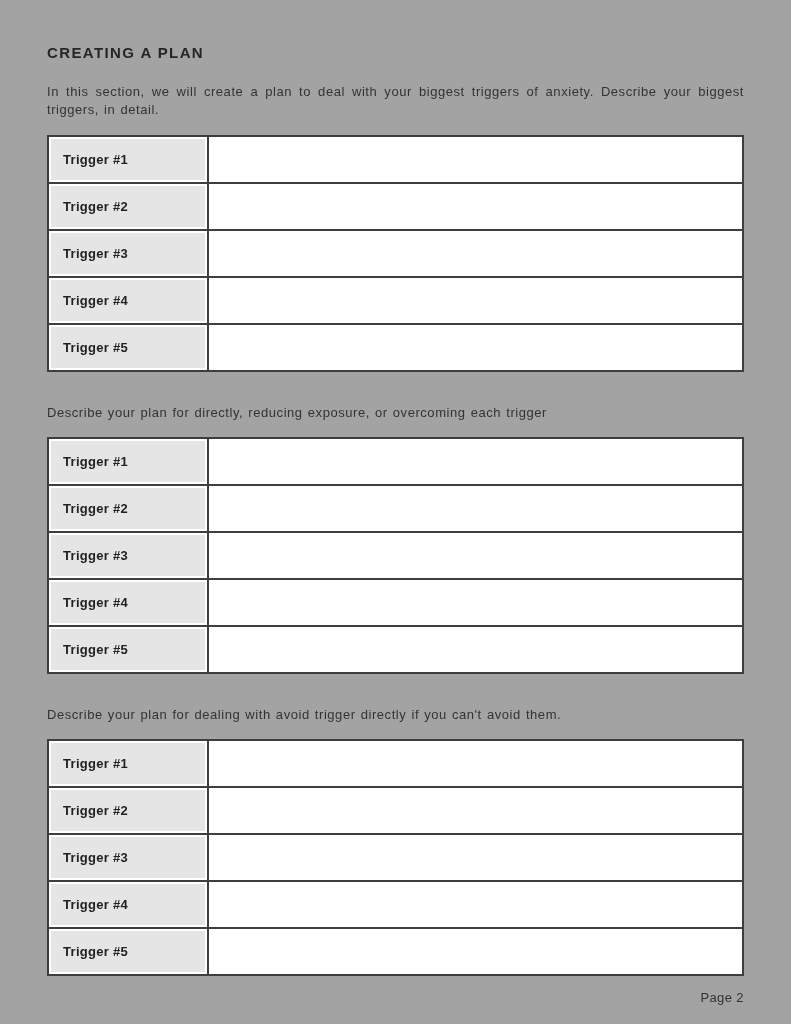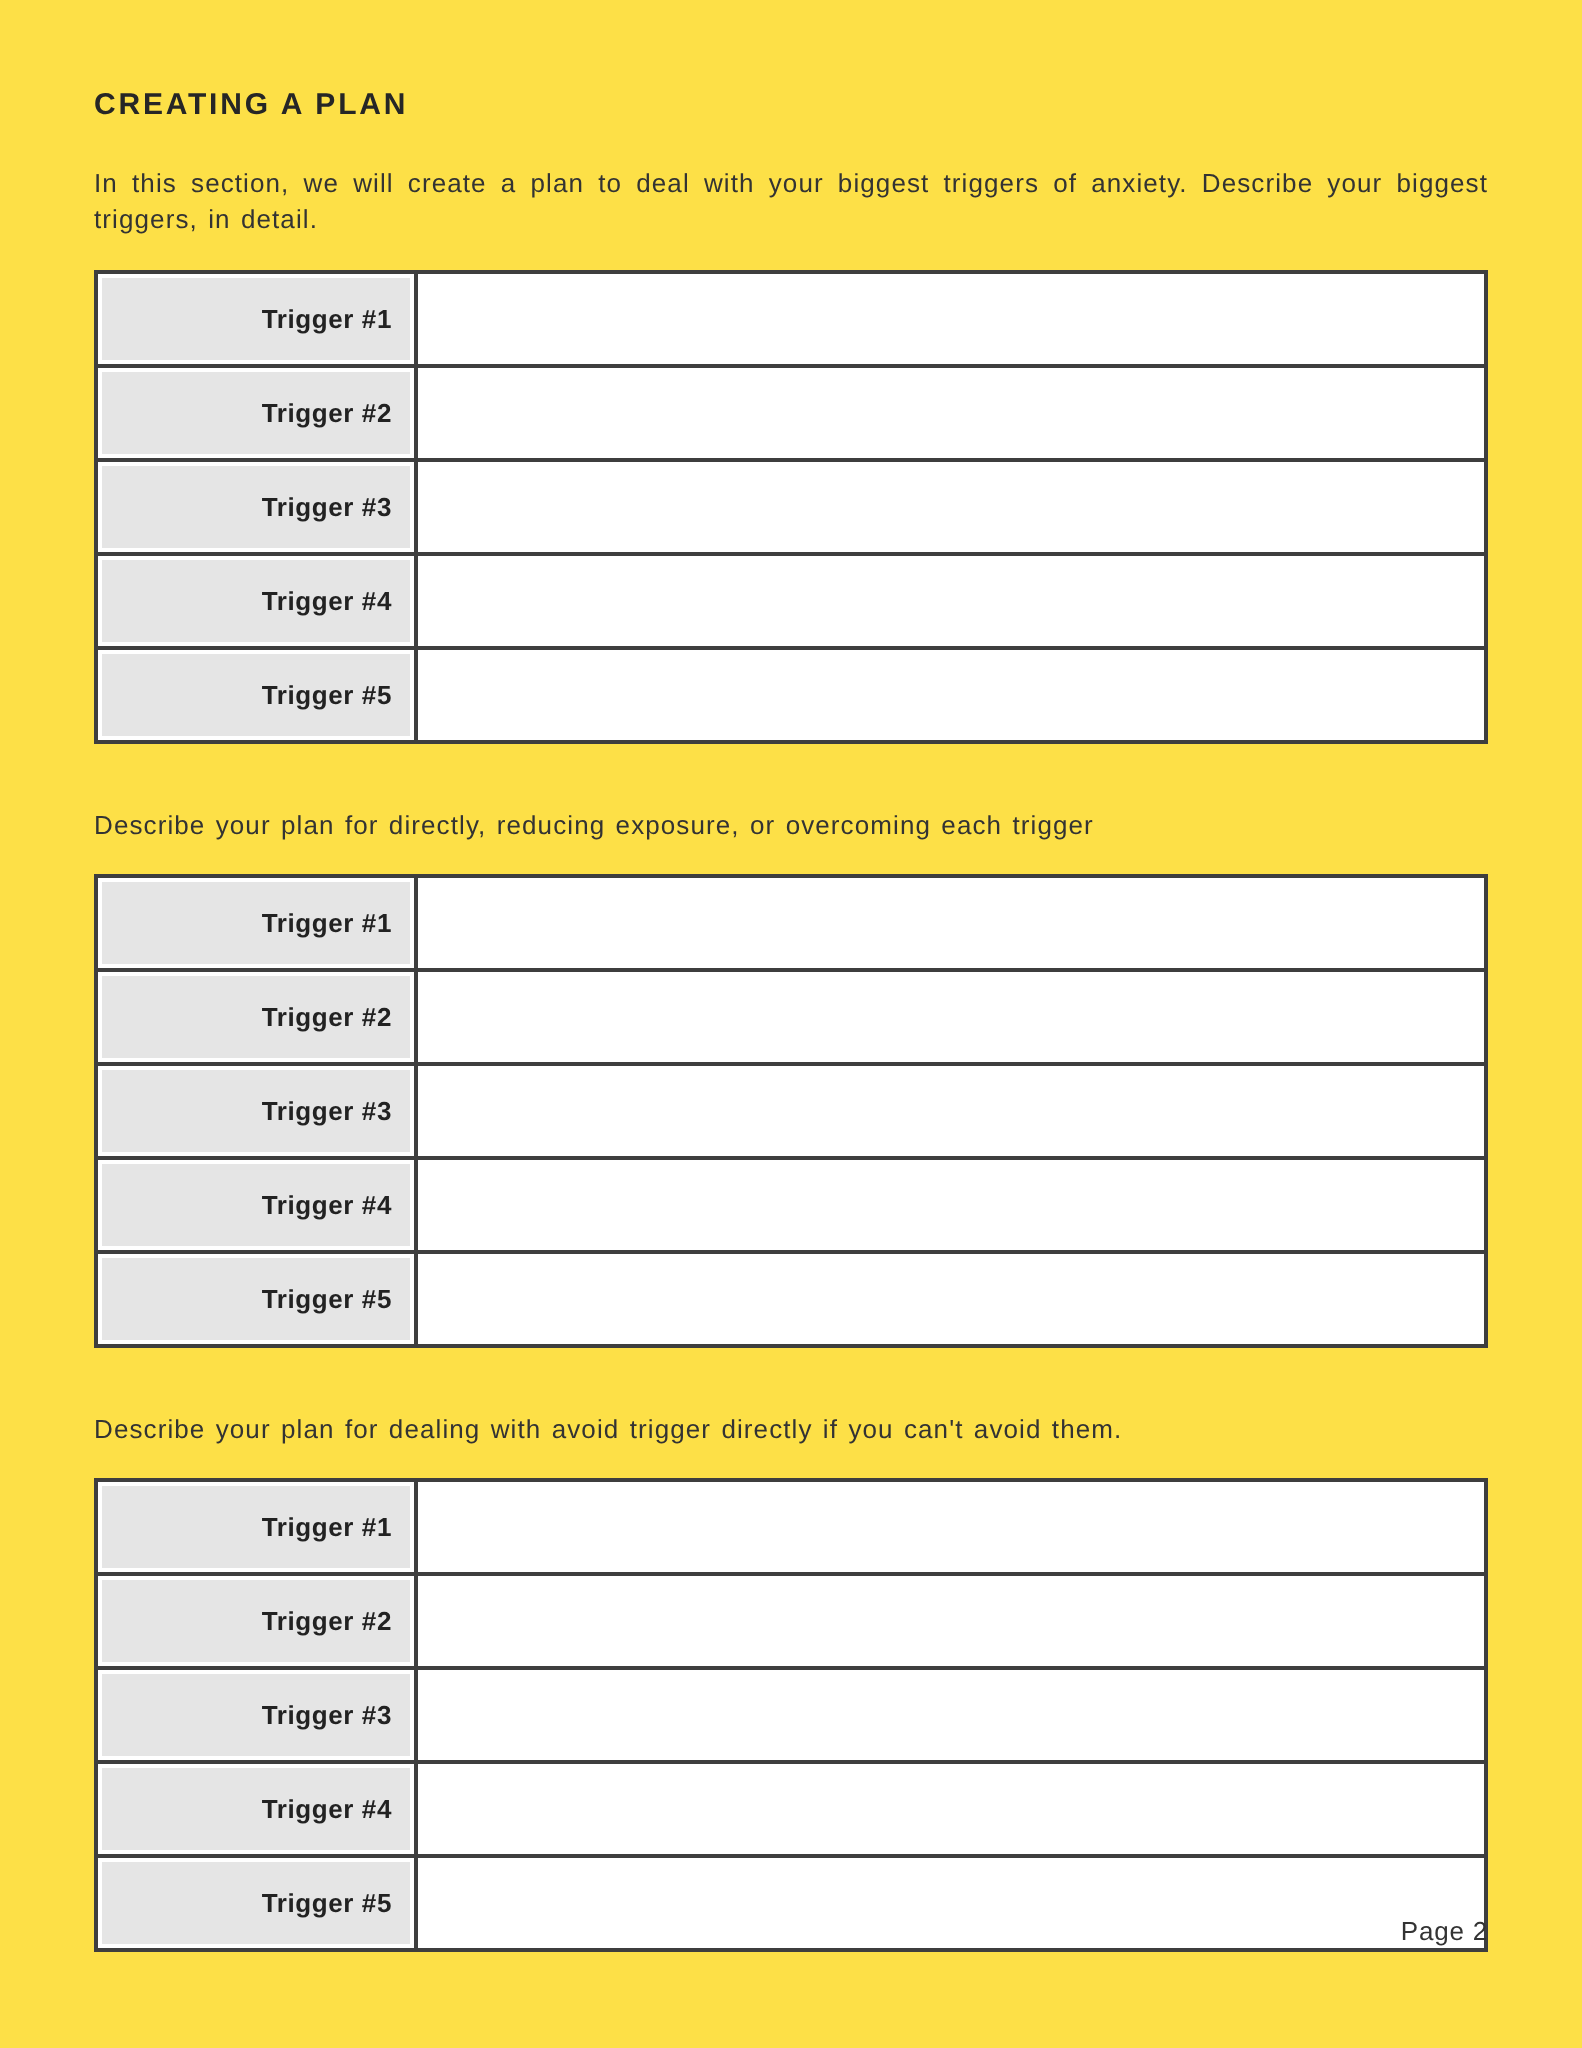--- a/index.html
+++ b/index.html
@@ -1,21 +1,21 @@
 <!DOCTYPE html>
 <html><head>
 <meta charset="utf-8">
 <style>
   * { margin: 0; padding: 0; box-sizing: border-box; }
   html, body { background: #ffffff; }
   .page {
     position: relative;
     width: 791px;
     height: 1024px;
-    background: #fde047;
+    background: #a3a3a3;
     font-family: "Liberation Sans", "DejaVu Sans", sans-serif;
     color: #2e2e2e;
     overflow: hidden;
   }
   .content {
     padding: 44px 47px 0 47px;
   }
   .doc-title {
     font-size: 15px;
     font-weight: bold;
@@ -54,40 +54,40 @@
   td.label-cell {
     width: 160px;
     background: #ffffff;
     padding: 2px;
   }
   .label-inner {
     background: #e5e5e5;
     height: 41px;
     display: flex;
     align-items: center;
-    justify-content: flex-end;
+    justify-content: flex-start;
     padding-right: 9px;
     padding-left: 12px;
   }
   .label-inner span {
     font-size: 13px;
     font-weight: bold;
     letter-spacing: 0.3px;
     color: #222222;
     white-space: nowrap;
   }
   td.value-cell {
     background: #ffffff;
     padding: 4px 8px;
     font-size: 13px;
   }
   .footer {
     position: absolute;
     right: 47px;
-    top: 958px;
+    top: 990px;
     font-size: 13px;
     letter-spacing: 0.4px;
     color: #333333;
   }
 </style>
 </head>
 <body>
 
 <div class="page">
   <div class="content">

